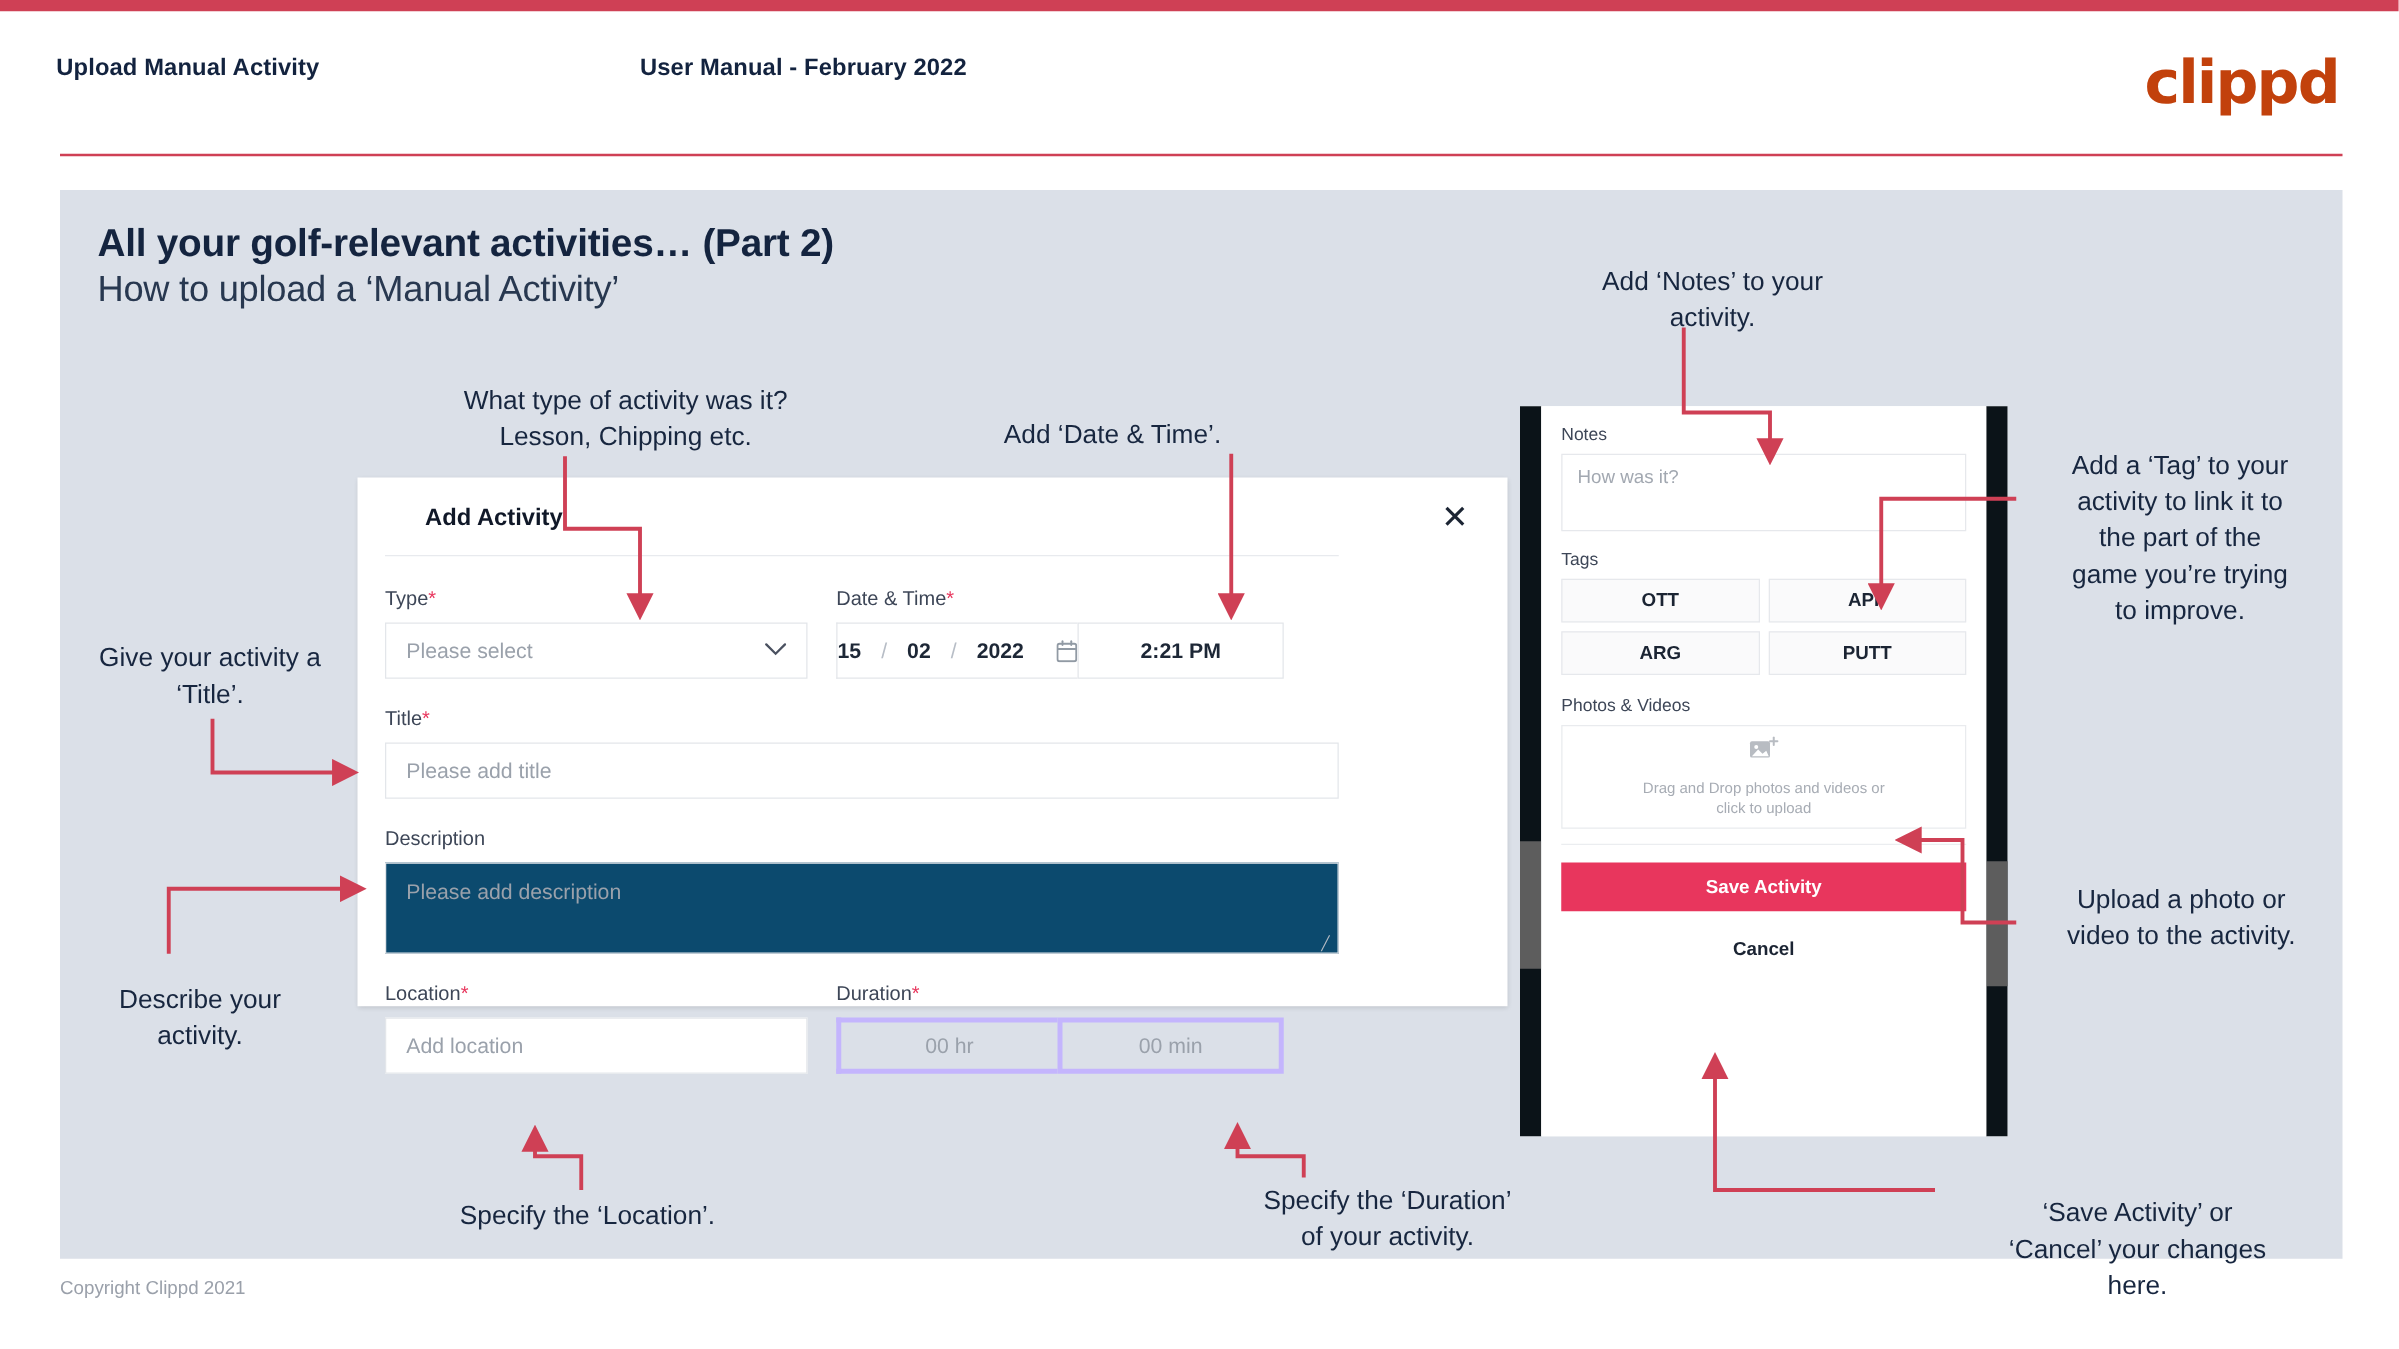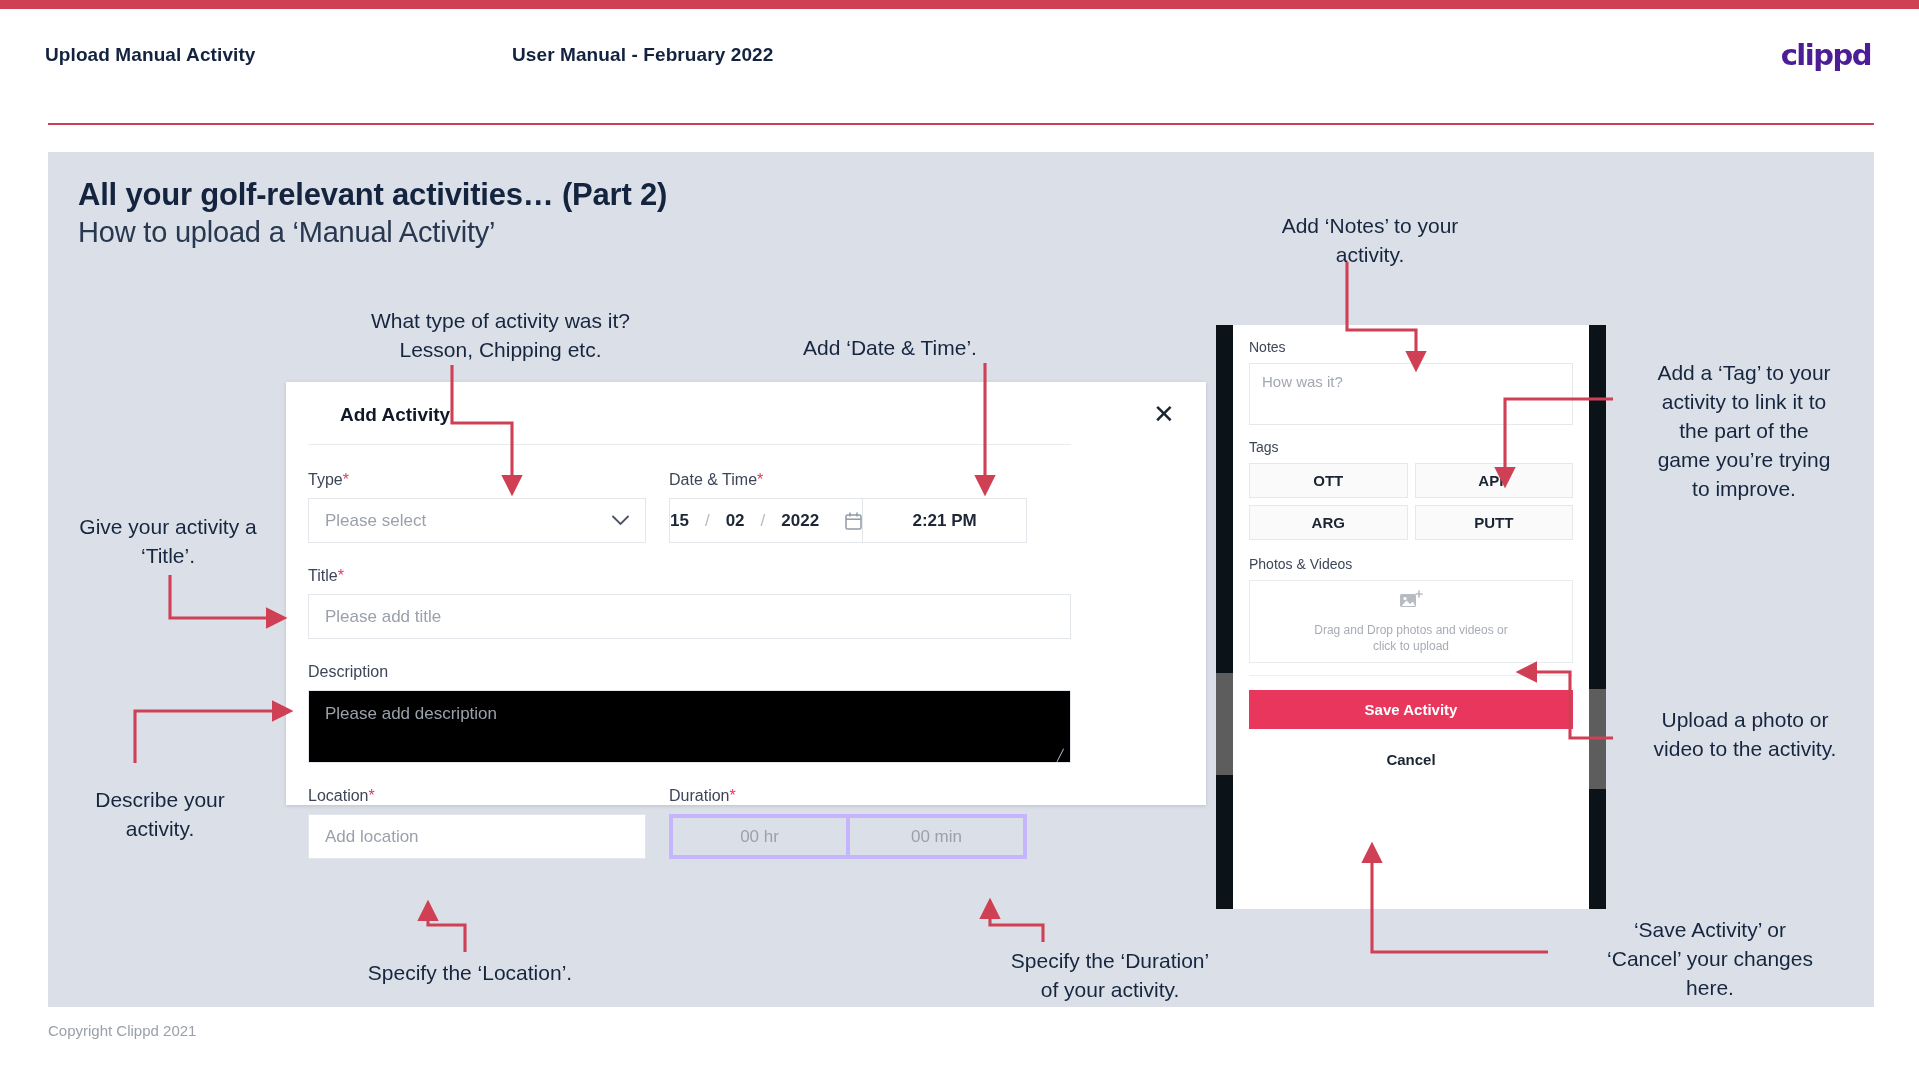--- a/index.html
+++ b/index.html
@@ -21,21 +21,21 @@
   .hdr-title {
     position:absolute; left:45px; top:44px;
     font-size:19px; font-weight:600; color:#13233f; letter-spacing:.1px;
   }
   .hdr-sub {
     position:absolute; left:512px; top:44px;
     font-size:19px; font-weight:600; color:#13233f; letter-spacing:.1px;
   }
   .logo {
     position:absolute; right:48px; top:38px;
-    font-size:29px; font-weight:700; color:#4c1d95;
+    font-size:48px; font-weight:700; color:#c2410c;
     letter-spacing:-1.5px; font-family:"DejaVu Sans", sans-serif;
   }
   .hdr-rule {
     position:absolute; left:48px; top:123px; width:1826px; height:2px;
     background:#cf4055;
   }
 
   
   .slide {
     position:absolute; left:48px; top:152px; width:1826px; height:855px;
@@ -126,21 +126,21 @@
 
   .dur-wrap { display:flex; width:358px; }
   .dur-cell {
     flex:1; height:45px; border:4px solid #c4b5fd;
     display:flex; align-items:center; justify-content:center;
     font-size:17px; color:#9aa1ab;
   }
   .dur-cell.first { border-right:none; }
 
   .textarea {
-    height:73px; border:1px solid #e3e6ea; background:#000000;
+    height:73px; border:1px solid #e3e6ea; background:#0c4a6e;
     padding:13px 16px; font-size:17px; color:#9aa1ab; position:relative;
   }
   .resize-grip {
     position:absolute; right:3px; bottom:2px; width:10px; height:10px;
     color:#b9bec6; font-size:11px; line-height:10px;
   }
 
   
   .phone {
     position:absolute; left:1216px; top:325px; width:390px; height:584px;
@@ -369,21 +369,21 @@
       <div>Add a ‘Tag’ to your</div>
       <div>activity to link it to</div>
       <div>the part of the</div>
       <div>game you’re trying</div>
       <div>to improve.</div>
     </div>
   <div class="ann" style="left:1620px; top:705px; width:250px;">
       <div>Upload a photo or</div>
       <div>video to the activity.</div>
     </div>
-  <div class="ann" style="left:1560px; top:915px; width:300px;">
+  <div class="ann" style="left:1560px; top:956px; width:300px;">
       <div>‘Save Activity’ or</div>
       <div>‘Cancel’ your changes</div>
       <div>here.</div>
     </div>
 
   <svg class="arrows">
     <defs>
       <marker id="ah" markerWidth="7" markerHeight="7" refX="5.6" refY="3.5" orient="auto">
         <path d="M0,0 L7,3.5 L0,7 z" fill="#cf4055"></path>
       </marker>

